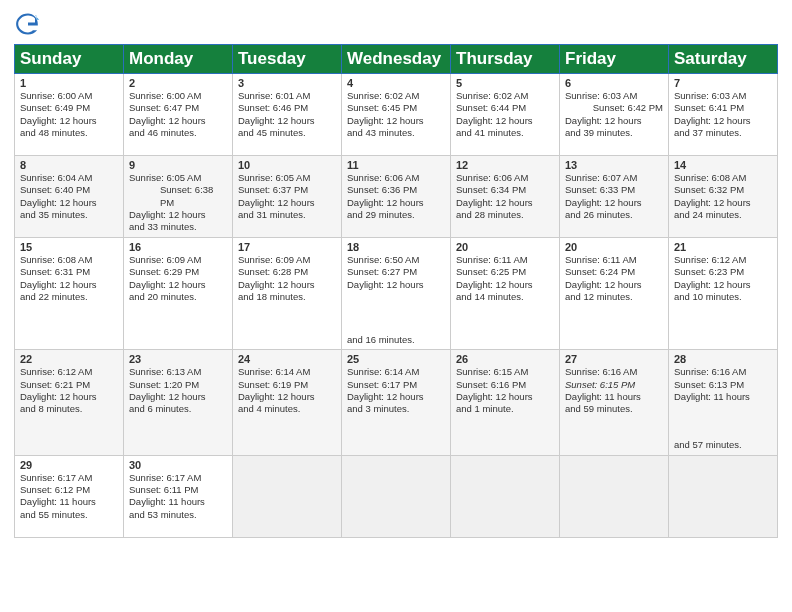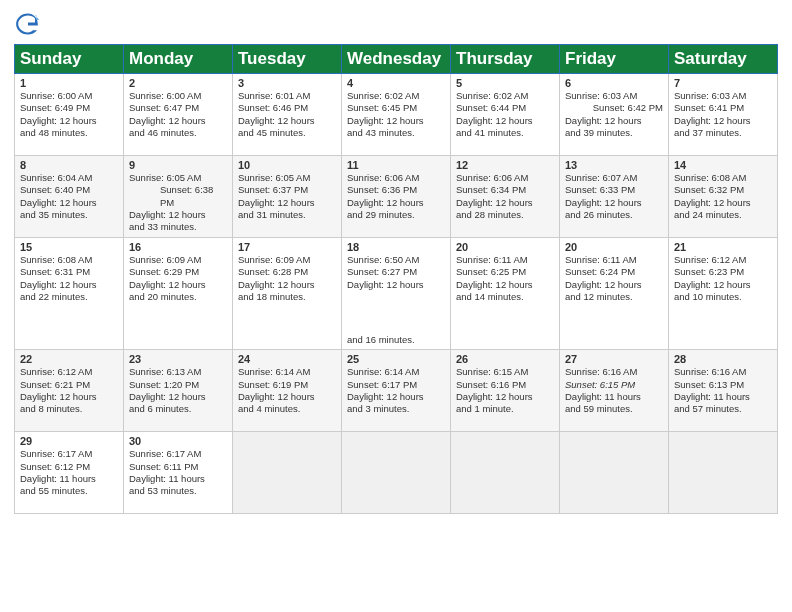--- a/index.html
+++ b/index.html
@@ -324,21 +324,21 @@
             <span style="display: block; line-height: 1.3;">Sunrise: 6:16 AM</span>
             <span style="display: block; line-height: 1.3; font-style: italic;">Sunset: 6:15 PM</span>
             <span style="display: block; line-height: 1.3;">Daylight: 11 hours</span>
             <span style="display: block; line-height: 1.3;">and 59 minutes.</span>
           </td>
           <td>
             <span class="day-num">28</span>
             <span style="display: block; line-height: 1.3;">Sunrise: 6:16 AM</span>
             <span style="display: block; line-height: 1.3;">Sunset: 6:13 PM</span>
             <span style="display: block; line-height: 1.3;">Daylight: 11 hours</span>
-            <span style="display: block; line-height: 1.3;">and 57 minutes.</span>
+            <span style="display: block; line-height: 1.3; margin-top: 36px;">and 57 minutes.</span>
           </td>
         </tr>
         <tr>
           <td>
             <span class="day-num">29</span>
             <span style="display: block; line-height: 1.3;">Sunrise: 6:17 AM</span>
             <span style="display: block; line-height: 1.3;">Sunset: 6:12 PM</span>
             <span style="display: block; line-height: 1.3;">Daylight: 11 hours</span>
             <span style="display: block; line-height: 1.3;">and 55 minutes.</span>
           </td>

